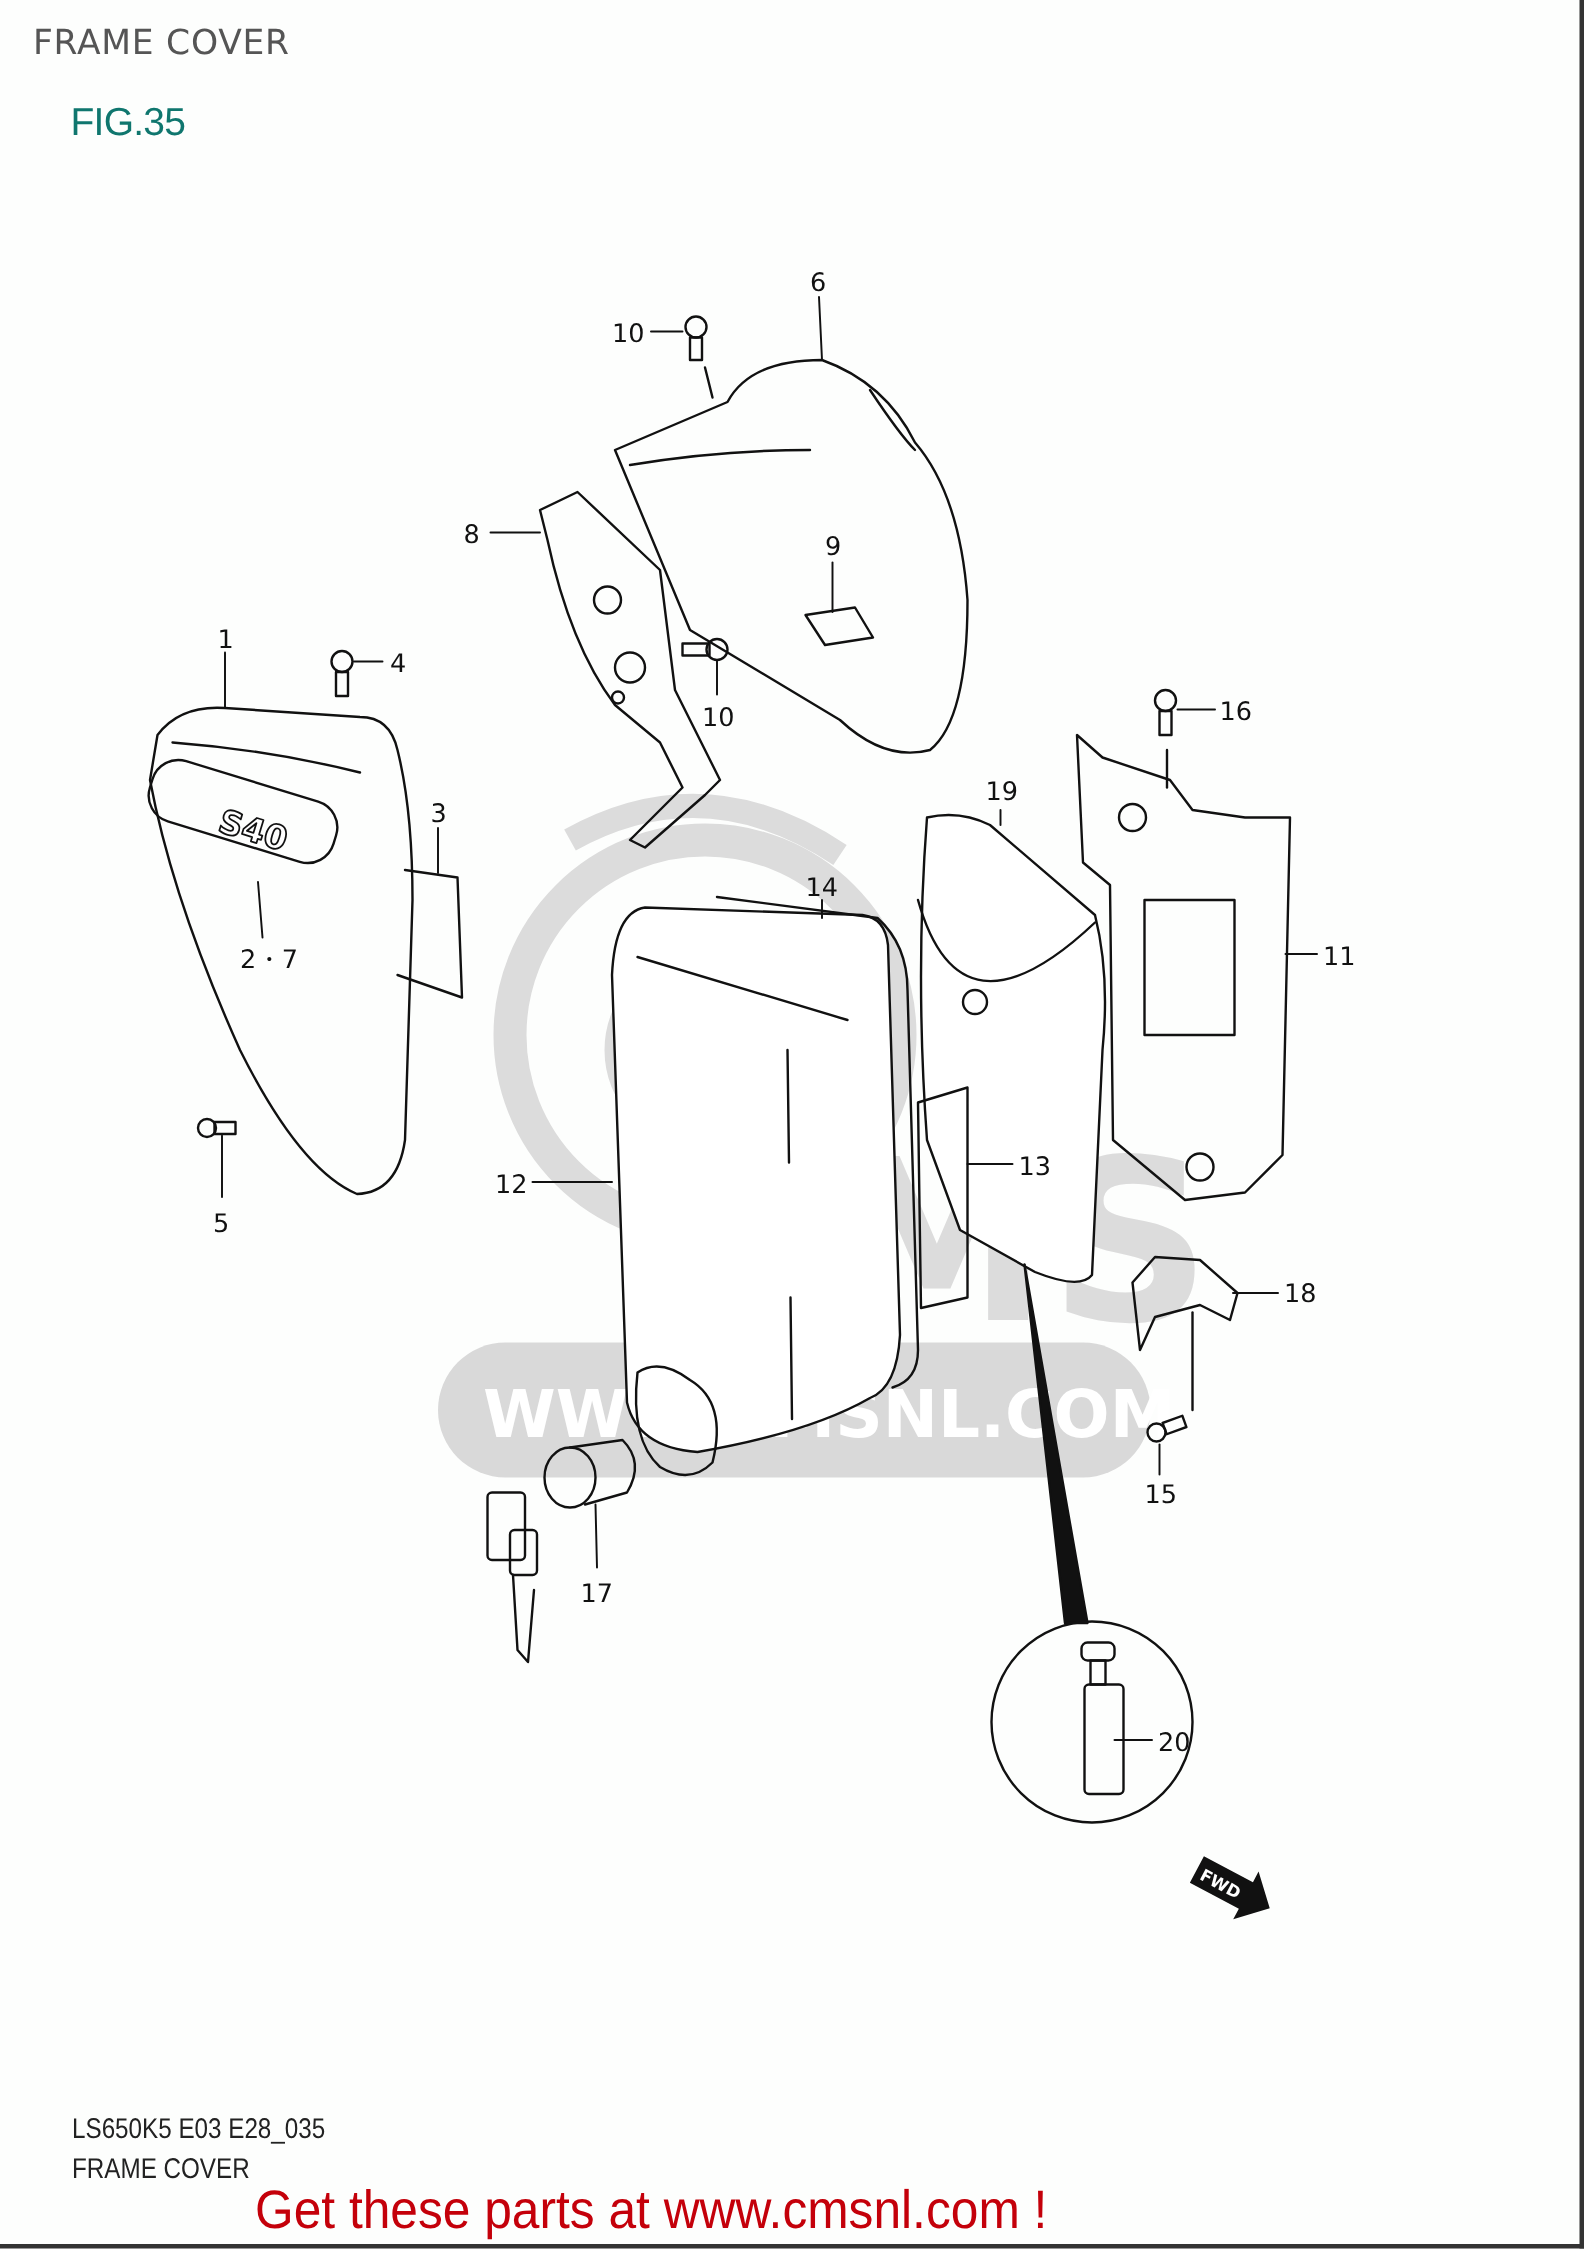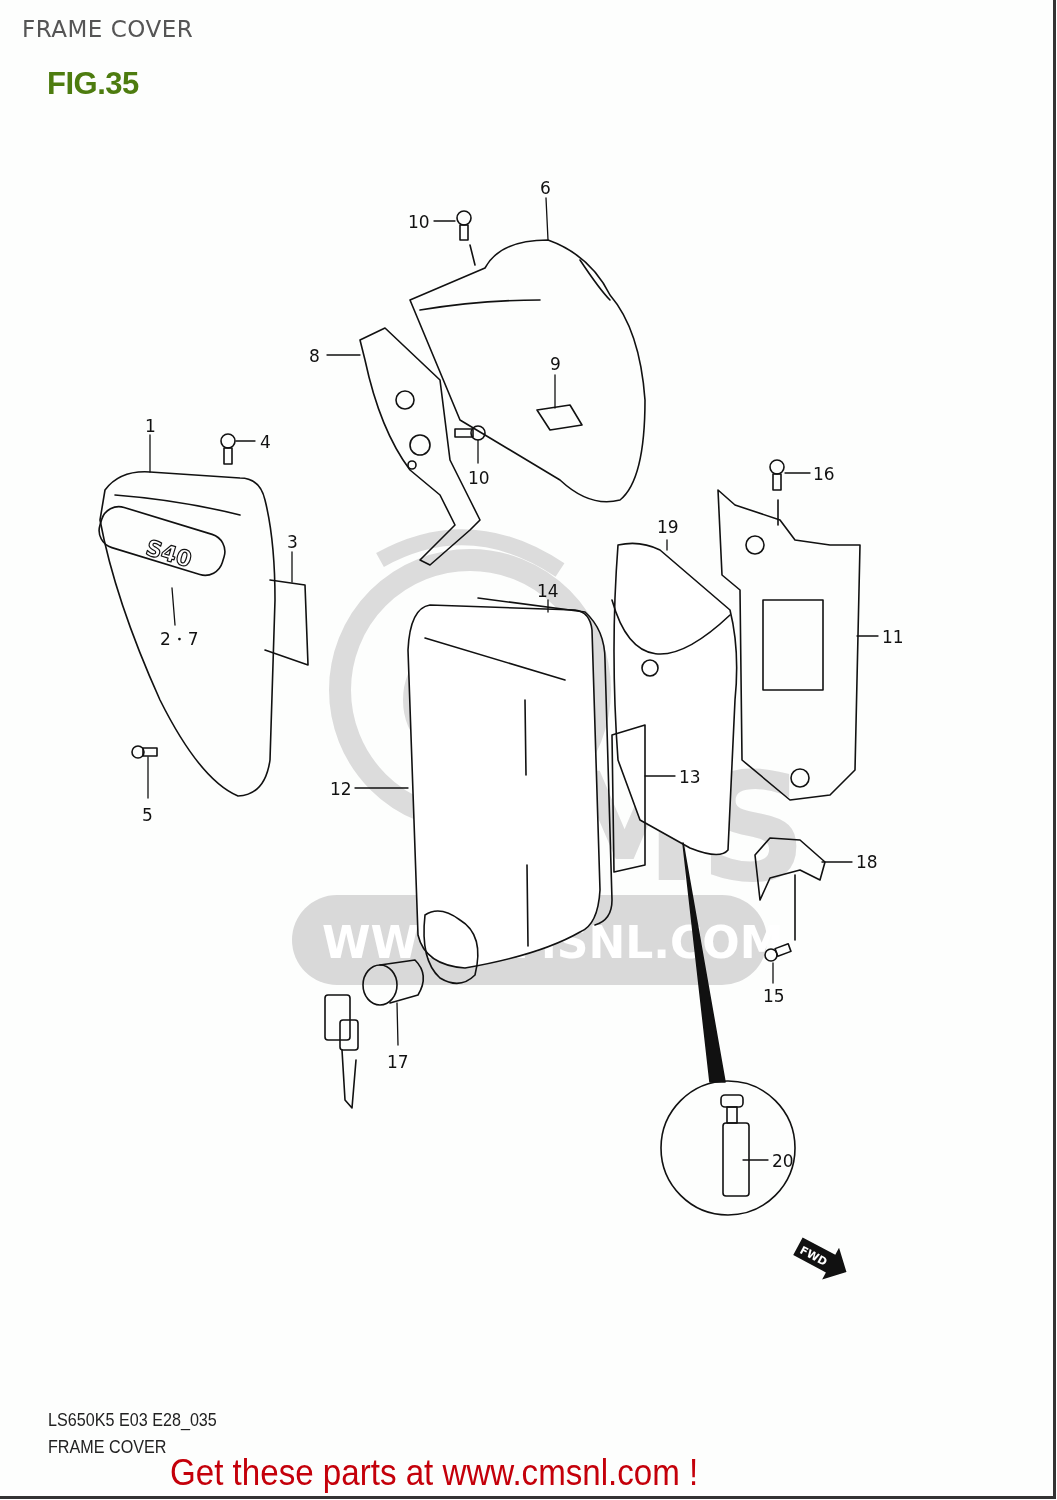--- a/index.html
+++ b/index.html
@@ -1,19 +1,19 @@
 <!DOCTYPE html>
 <html><head>
 <meta charset="utf-8">
 <style>
   html, body { margin: 0; padding: 0; background: #ffffff; }
   body { width: 1057px; height: 1500px; position: relative; overflow: hidden; font-family: "DejaVu Sans", sans-serif; }
   .frame { position: absolute; left: 0; top: 0; width: 1053px; height: 1496px; background: #fdfefd; border-right: 3px solid #333; border-bottom: 3px solid #333; }
   .header-title { position: absolute; left: 22px; top: 16px; font-size: 23px; color: #555; letter-spacing: 0.5px; font-family: "DejaVu Sans", sans-serif; }
-  .fig-title { position: absolute; left: 47px; top: 66px; font-size: 31px; font-weight: bold; color: #4d7c0f; font-family: "Liberation Sans", sans-serif; letter-spacing: -0.5px; }
+  .fig-title { position: absolute; left: 47px; top: 66px; font-size: 26px; font-weight: normal; color: #0f766e; font-family: "Liberation Sans", sans-serif; letter-spacing: -0.5px; }
   .footer-code { position: absolute; left: 48px; top: 1409px; font-size: 19px; color: #222; font-family: "Liberation Sans", sans-serif; transform: scaleX(0.85); transform-origin: left; }
   .footer-name { position: absolute; left: 48px; top: 1436px; font-size: 19px; color: #222; font-family: "Liberation Sans", sans-serif; transform: scaleX(0.85); transform-origin: left; }
   .promo { position: absolute; left: 170px; top: 1452px; font-size: 36px; color: #c4000a; font-family: "Liberation Sans", sans-serif; transform: scaleX(0.92); transform-origin: left; white-space: nowrap; }
   svg.diagram { position: absolute; left: 0; top: 0; }
   .callout { font-family: "DejaVu Sans", sans-serif; font-size: 17px; fill: #111; }
   .wm { fill: #d9d9d9; }
   .wmtext { font-family: "DejaVu Sans", sans-serif; font-weight: bold; font-size: 44px; fill: #ffffff; }
 </style>
 </head>
 <body>

